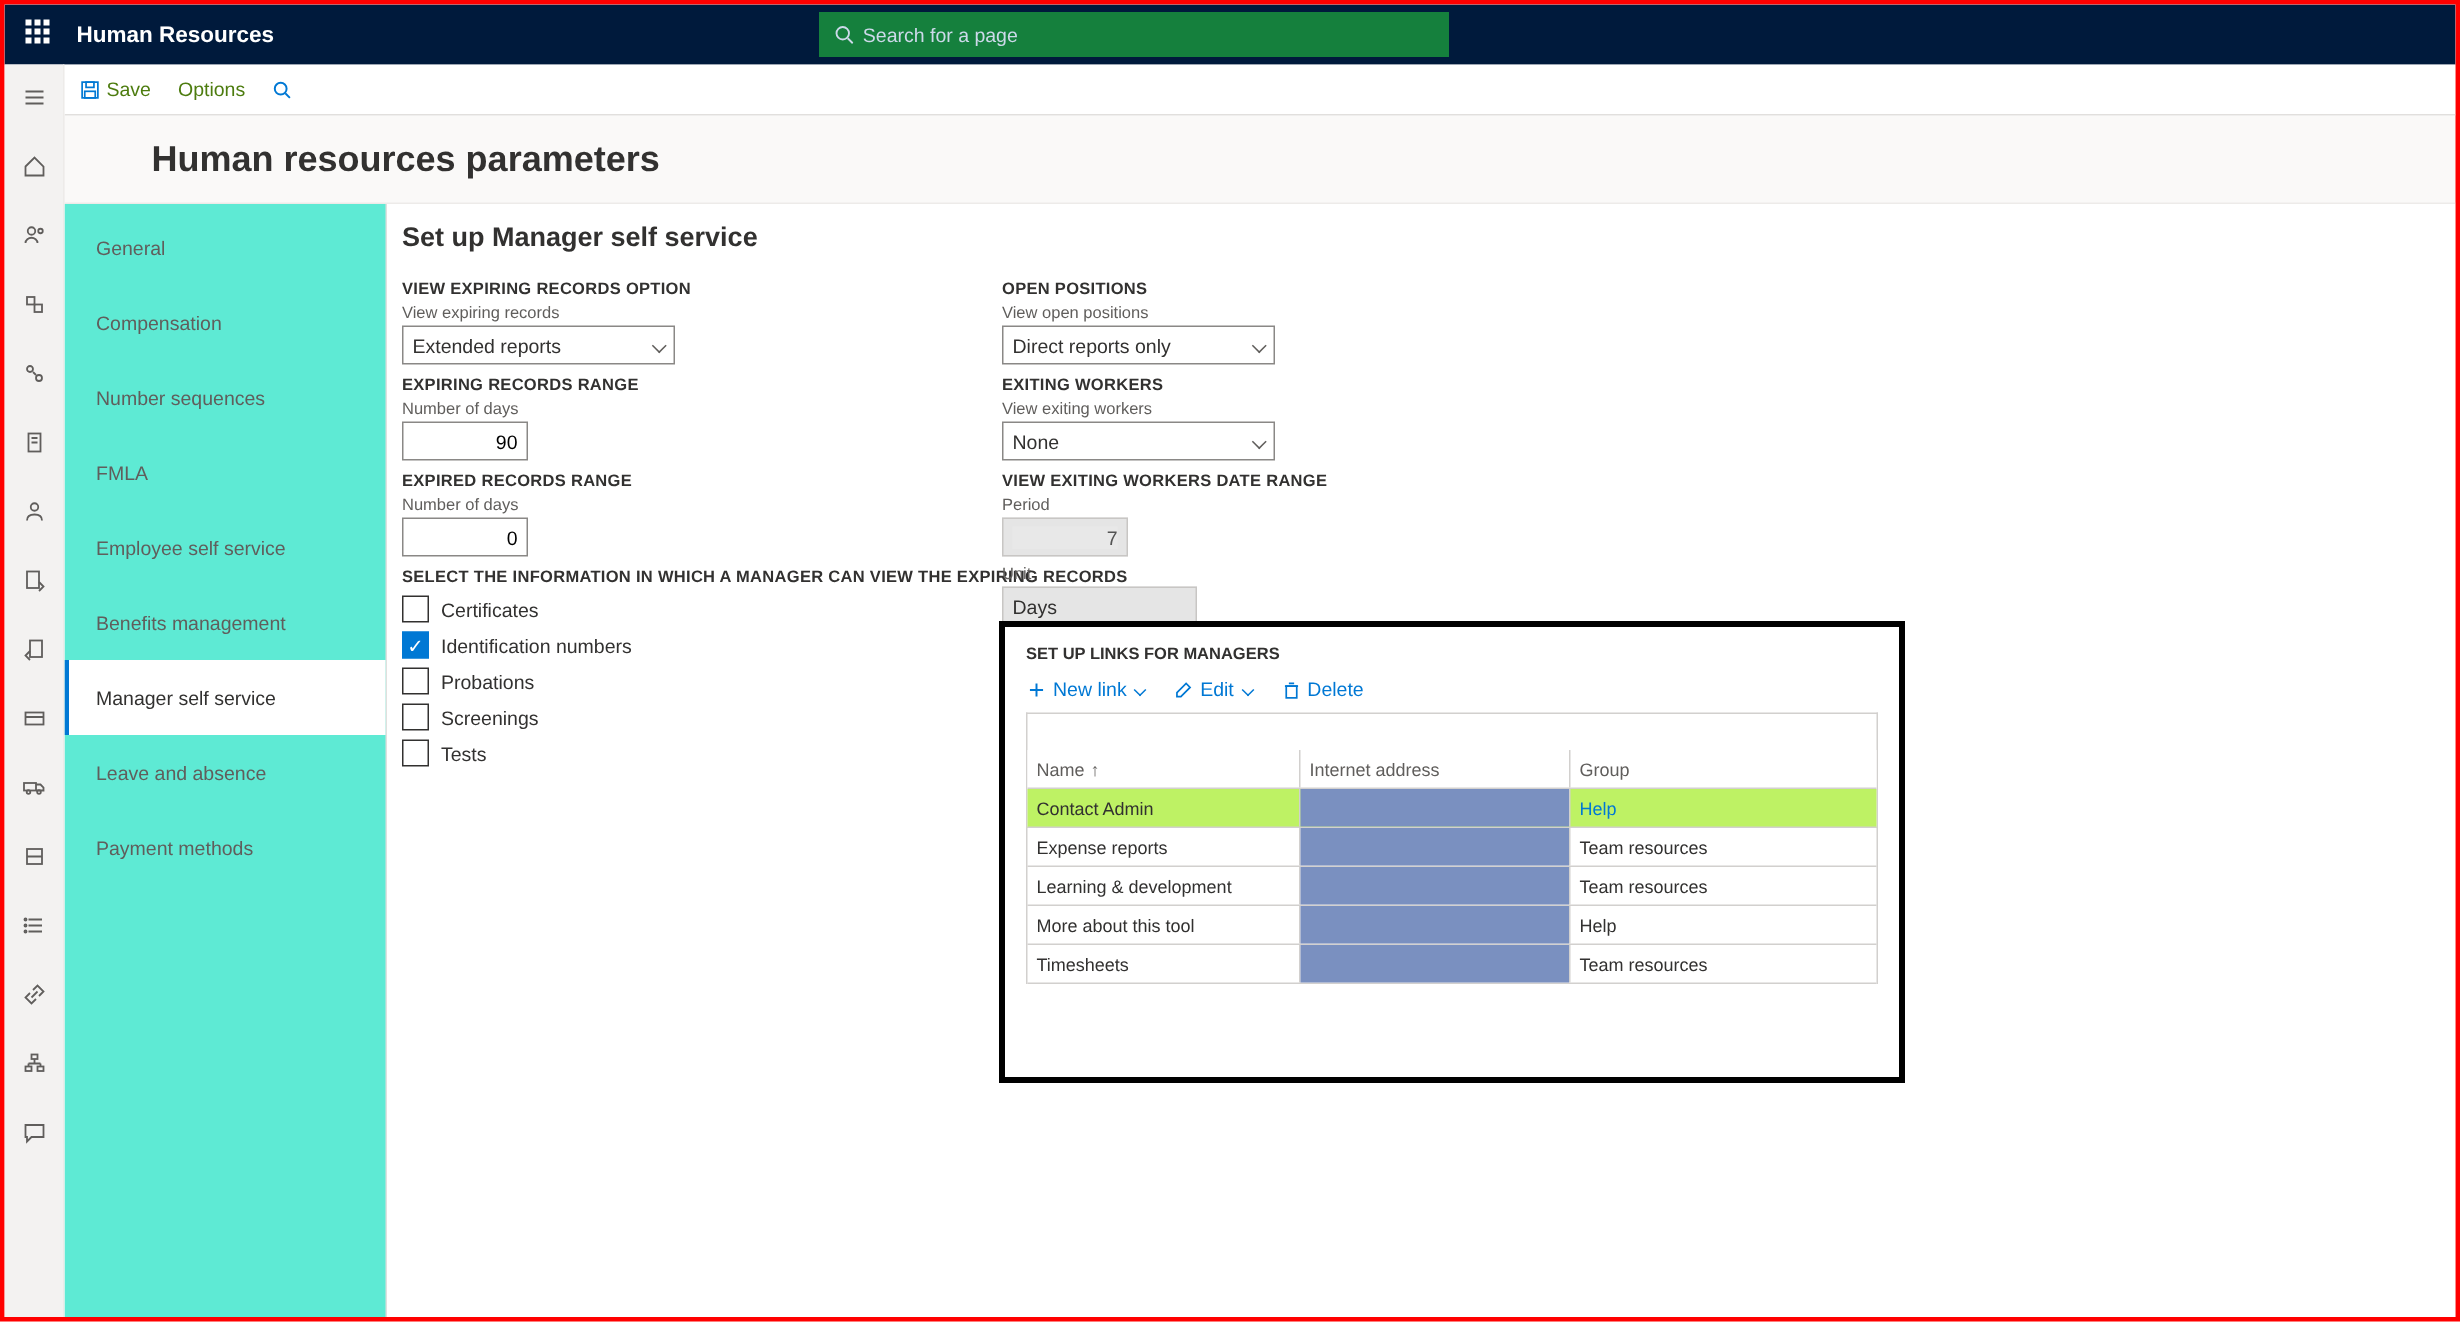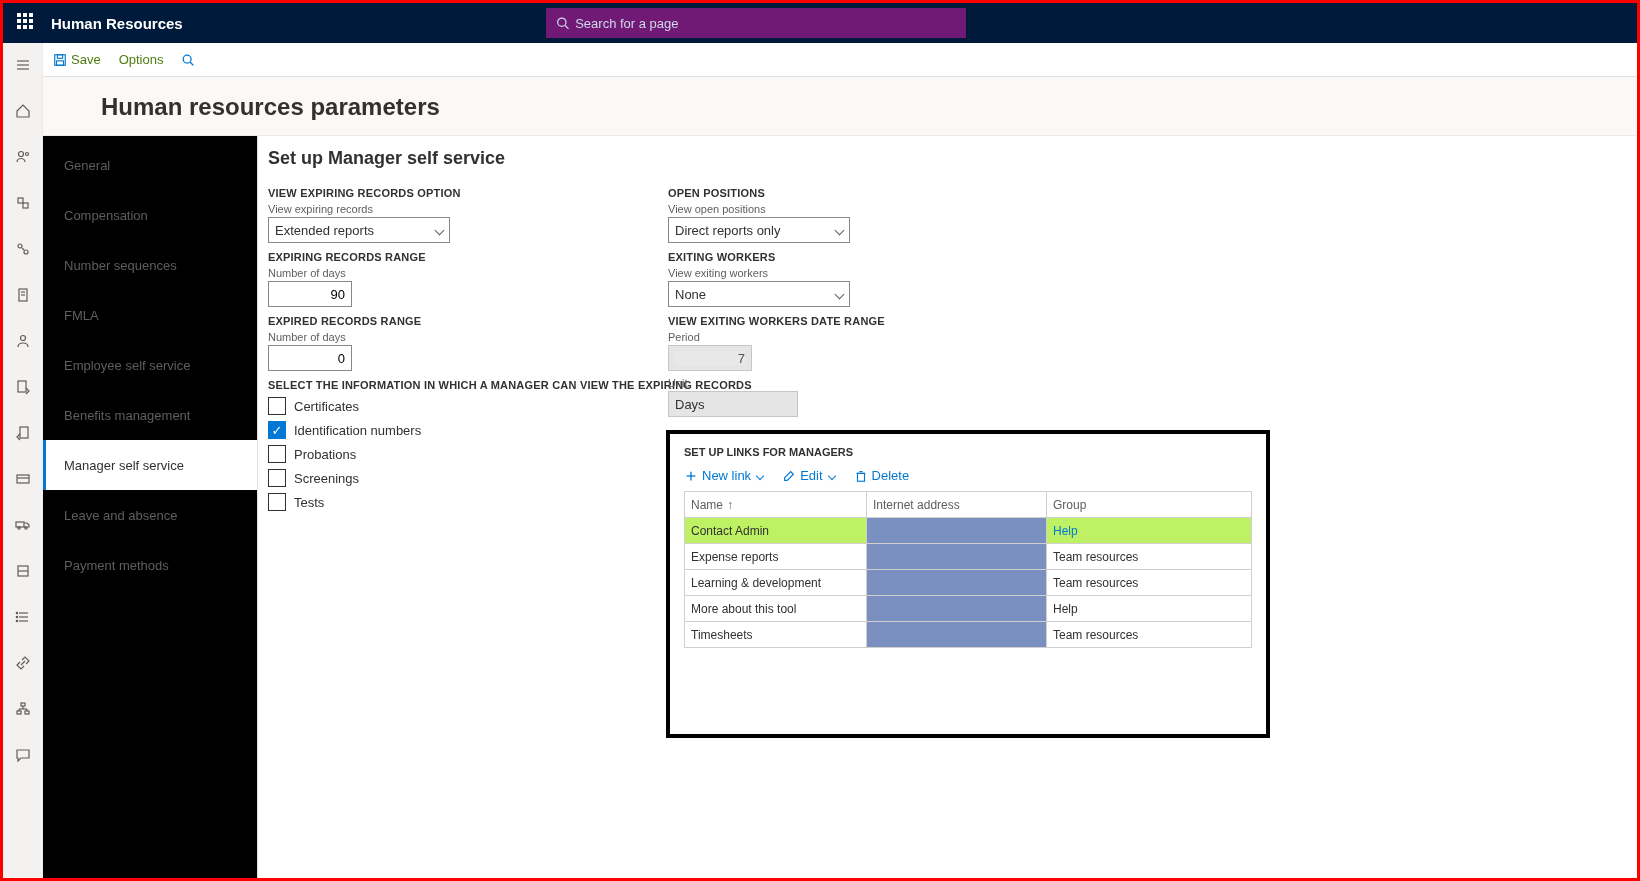--- a/index.html
+++ b/index.html
@@ -1,55 +1,55 @@
 <!DOCTYPE html>
 <html><head>
 <meta charset="utf-8">
 <style>
 * { box-sizing: border-box; margin: 0; padding: 0; }
 body { font-family: 'Segoe UI', Arial, sans-serif; font-size: 13px; color: #323130; background: #faf9f8; border: 3px solid red; width: 1640px; height: 881px; overflow: hidden; }
 .topbar { height: 40px; background: #001a3c; color: #fff; display: flex; align-items: center; padding: 0 8px; }
 .app-launcher { width: 20px; height: 20px; display: grid; grid-template-columns: repeat(3,4px); grid-template-rows: repeat(3,4px); gap: 2px; margin: 0 14px 0 6px; }
 .app-launcher span { background: #fff; width: 4px; height: 4px; }
 .topbar-title { font-size: 15px; font-weight: 600; }
-.search-wrap { margin-left: auto; margin-right: auto; width: 420px; height: 30px; background: #701a75; display: flex; align-items: center; padding: 0 10px; color: #cdd9ea; }
+.search-wrap { margin-left: auto; margin-right: auto; width: 420px; height: 30px; background: #15803d; display: flex; align-items: center; padding: 0 10px; color: #cdd9ea; }
 .search-wrap svg { margin-right: 6px; }
 .search-wrap input { background: transparent; border: 0; outline: 0; color: #cdd9ea; font-size: 13px; width: 100%; }
 .search-wrap input::placeholder { color: #cdd9ea; }
 .app-shell { display: flex; height: calc(881px - 46px); }
 .rail { width: 40px; background: #f3f2f1; border-right: 1px solid #edebe9; display: flex; flex-direction: column; align-items: center; padding-top: 6px; gap: 14px; }
 .rail-btn { width: 32px; height: 32px; display: flex; align-items: center; justify-content: center; color: #605e5c; }
 .rail-btn svg { width: 16px; height: 16px; }
 .content { flex: 1; display: flex; flex-direction: column; overflow: hidden; }
 .cmdbar { height: 34px; background: #fff; border-bottom: 1px solid #e1dfdd; display: flex; align-items: center; padding: 0 10px; gap: 18px; color: #323130; }
 .cmdbar-item { display: flex; align-items: center; gap: 4px; color: #4d7c0f; }
 .pagetitle { padding: 16px 0 14px 58px; font-size: 24px; font-weight: 600; border-bottom: 1px solid #edebe9; }
 .panel-body { display: flex; flex: 1; background: #fff; border-top: 0; }
-.vtabs { width: 215px; background: #000000; border-right: 1px solid #e1dfdd; padding-top: 4px; }
+.vtabs { width: 215px; background: #5eead4; border-right: 1px solid #e1dfdd; padding-top: 4px; }
 .vtab { height: 50px; display: flex; align-items: center; padding-left: 18px; color: #605e5c; font-size: 13px; border-left: 3px solid transparent; cursor: pointer; }
 .vtab.active { background: #fff; border-left: 3px solid #0078d4; color: #323130; }
 .form-area { flex: 1; padding: 12px 20px 0 10px; position: relative; }
 .columns { display: flex; }
 .col { width: 400px; }
 .section-title { font-size: 18px; font-weight: 600; margin-bottom: 10px; }
 .subhead { font-size: 11px; font-weight: 700; text-transform: uppercase; margin: 8px 0 4px 0; color: #323130; letter-spacing: .2px; }
 .field-lbl { font-size: 11px; color: #605e5c; margin: 4px 0 2px 0; }
 .dd, .numinp { width: 182px; height: 26px; border: 1px solid #8a8886; background: #fff; display: flex; align-items: center; padding: 0 6px; font-size: 13px; justify-content: space-between; }
 .numinp input { border: 0; outline: 0; width: 100%; text-align: right; font-size: 13px; }
 .dd.sm { width: 84px; }
 .disabled { background: #e5e5e5; border-color: #c8c6c4; }
 .chk { display: flex; align-items: center; gap: 8px; margin: 6px 0; }
 .chkbox { width: 18px; height: 18px; border: 1px solid #323130; display: flex; align-items: center; justify-content: center; }
 .chkbox.checked { background: #0078d4; border-color: #0078d4; color: #fff; }
-.links-box { position: absolute; left: 408px; top: 294px; width: 604px; height: 308px; border: 4px solid #000; padding: 12px 14px; background: #fff; }
+.links-box { position: absolute; left: 408px; top: 278px; width: 604px; height: 308px; border: 4px solid #000; padding: 12px 14px; background: #fff; }
 .links-head { font-size: 11px; font-weight: 700; text-transform: uppercase; margin-bottom: 10px; }
 .links-toolbar { display: flex; align-items: center; gap: 19px; color: #0078d4; font-size: 13px; margin-bottom: 8px; }
 .lt-item { display: flex; align-items: center; gap: 4px; }
 .links-table { border: 1px solid #d2d0ce; border-bottom: 0; }
-.lt-header { display: flex; background: #fff; border-bottom: 1px solid #d2d0ce; height: 26px; align-items: center; }
+.lt-header { display: flex; background: #fff; border-bottom: 1px solid #d2d0ce; height: 26px; align-items: center; margin-top: 24px; }
 .lt-cell { padding: 0 6px; font-size: 12px; display: flex; align-items: center; height: 100%; }
 .lt-cell.h { color: #605e5c; }
 .c-name { width: 182px; border-right: 1px solid #d2d0ce; }
 .c-addr { width: 180px; border-right: 1px solid #d2d0ce; }
 .c-group { width: 182px; }
 .lt-row { display: flex; border-bottom: 1px solid #d2d0ce; height: 26px; align-items: stretch; }
 .lt-row.sel { background: #bef264; }
 .lt-row.sel .c-group { color: #0078d4; }
 .addr-redact { background: #7a90c0; width: 100%; height: 100%; }
 .chev { border: solid #605e5c; border-width: 0 1px 1px 0; display: inline-block; padding: 3px; transform: rotate(45deg); }

